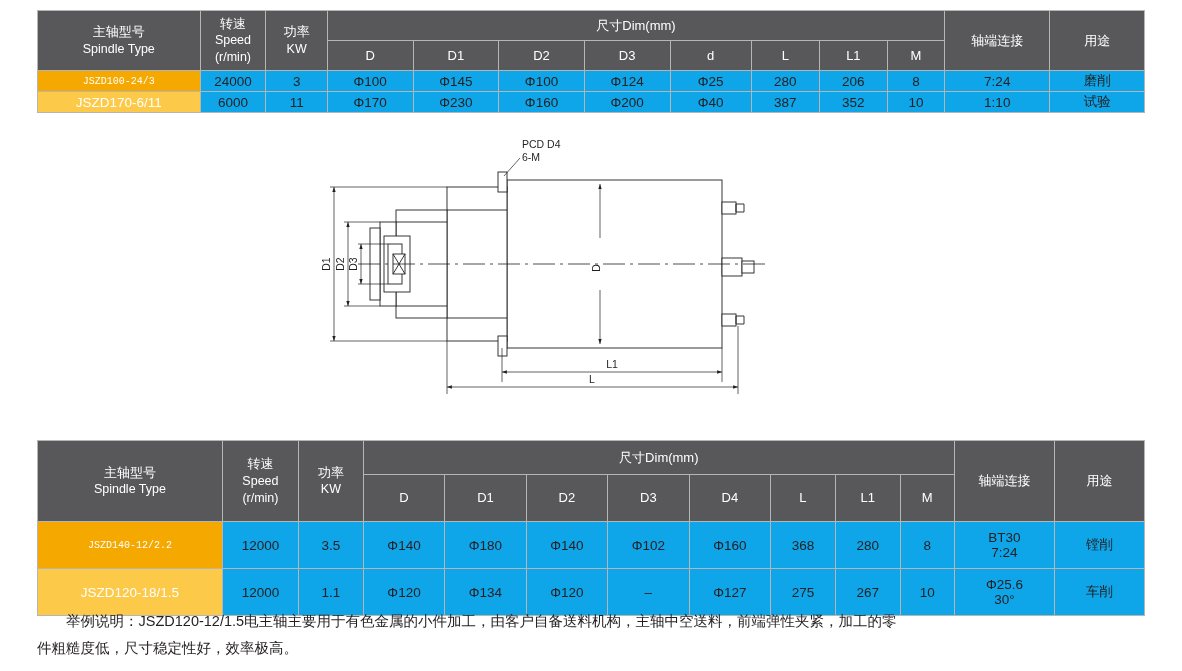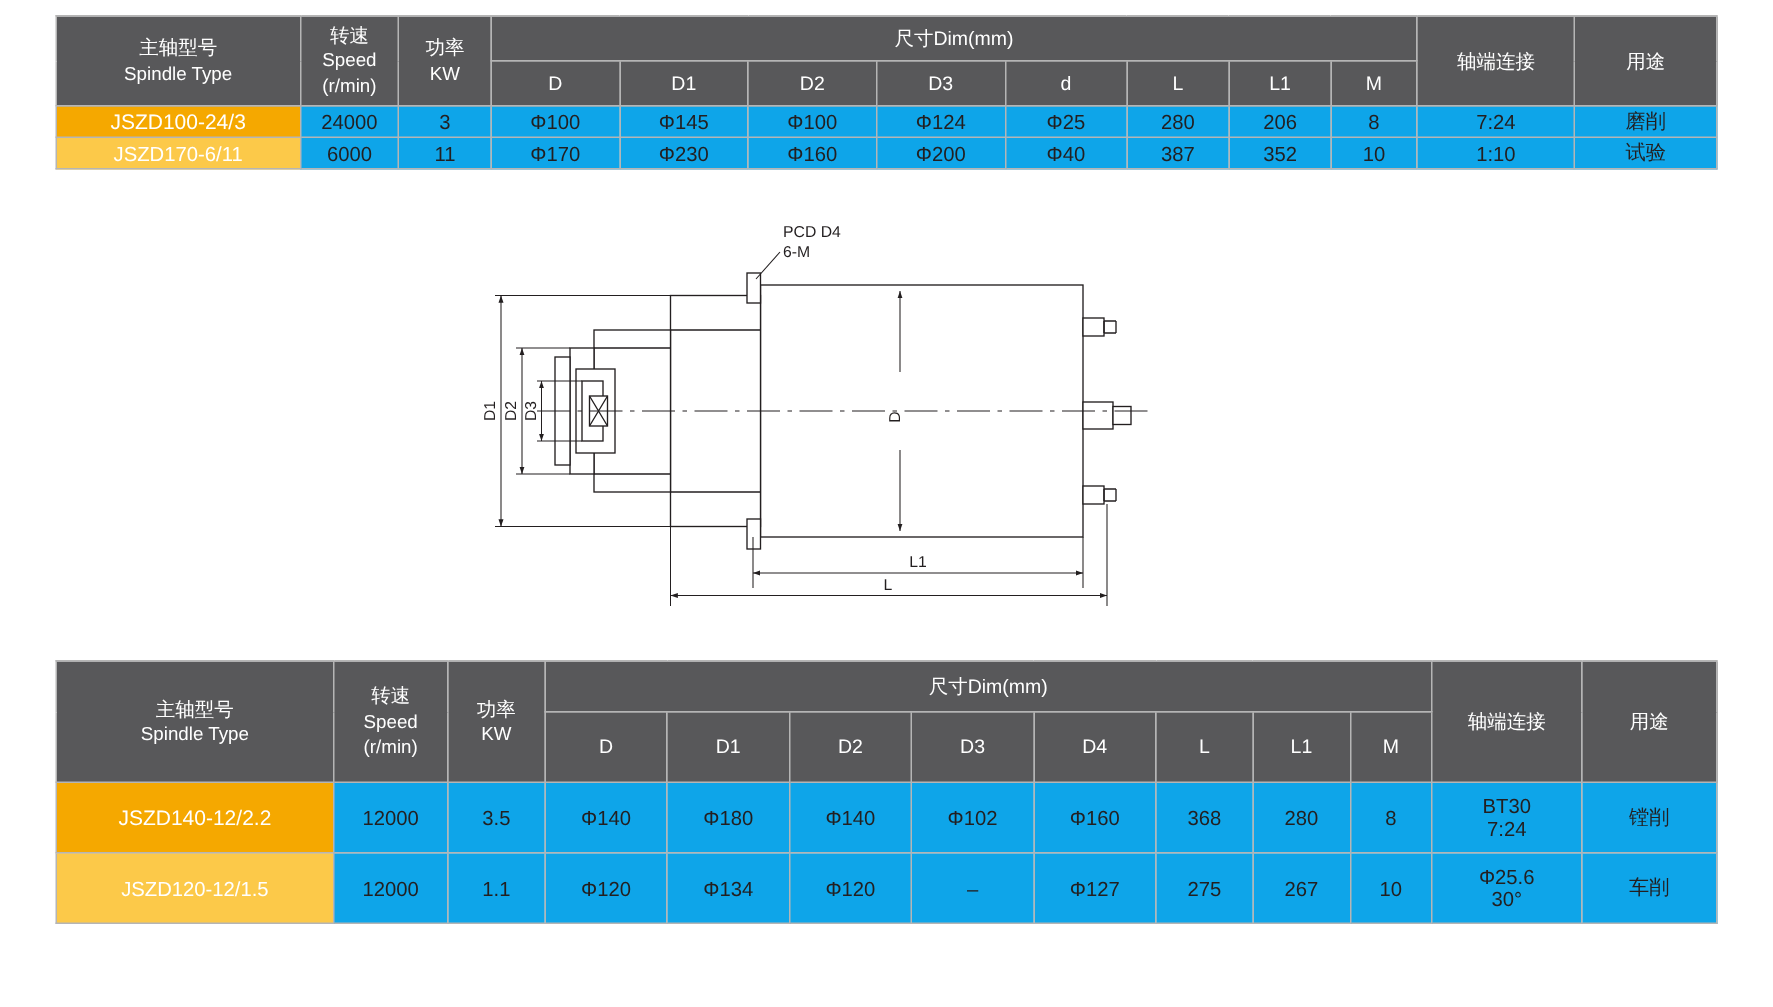--- a/index.html
+++ b/index.html
@@ -32,21 +32,22 @@
     background: #58585a;
     color: #ffffff;
     font-size: 13px;
     line-height: 1.35;
   }
   .hdr-dark .cn { font-size: 13px; display: block; }
   .hdr-dark .en { font-size: 12.5px; display: block; }
   .cell-amber {
     background: #f5a800;
     color: #ffffff;
-    font-size: 14px;
+    font-size: 10px;
+    font-family: Liberation Mono, monospace;
   }
   .cell-amber-light {
     background: #fcc949;
     color: #ffffff;
     font-size: 13.5px;
     margin-top: 48px;
   }
   .cell-plain {
     background: #0ea5e9;
     color: #231f20;
@@ -59,21 +60,21 @@
   #table-top .hdr-dark { height: 29px; }
 
   
   #table-bottom { position: absolute; left: 37px; top: 440px; width: 1108px; }
   #table-bottom td { height: 46px; }
 
   
   #diagram {
     position: absolute;
     left: 300px;
-    top: 142px;
+    top: 132px;
     width: 600px;
     height: 265px;
   }
   #diagram svg { display: block; }
 
   
   #footnote {
     position: absolute;
     left: 37px;
     top: 608px;
@@ -307,34 +308,36 @@
       <td class="cell-plain">368</td>
       <td class="cell-plain">280</td>
       <td class="cell-plain">8</td>
       <td class="cell-plain">
         <div>BT30</div>
         <div>7:24</div>
       </td>
       <td class="cell-plain">镗削</td>
     </tr>
     <tr>
-      <td class="cell-amber-light">JSZD120-12/1.5</td>
+      <td class="cell-amber-light">JSZD120-18/1.5</td>
       <td class="cell-plain">12000</td>
       <td class="cell-plain">1.1</td>
       <td class="cell-plain">Φ120</td>
       <td class="cell-plain">Φ134</td>
       <td class="cell-plain">Φ120</td>
       <td class="cell-plain">–</td>
       <td class="cell-plain">Φ127</td>
       <td class="cell-plain">275</td>
       <td class="cell-plain">267</td>
       <td class="cell-plain">10</td>
       <td class="cell-plain">
         <div>Φ25.6</div>
         <div>30°</div>
       </td>
       <td class="cell-plain">车削</td>
     </tr>
   </tbody>
 </table>
 
 <div id="footnote">
+  <p class="indent">举例说明：JSZD120-12/1.5电主轴主要用于有色金属的小件加工，由客户自备送料机构，主轴中空送料，前端弹性夹紧，加工的零</p>
+  <p>件粗糙度低，尺寸稳定性好，效率极高。</p>
 </div>
 
 </body></html>

